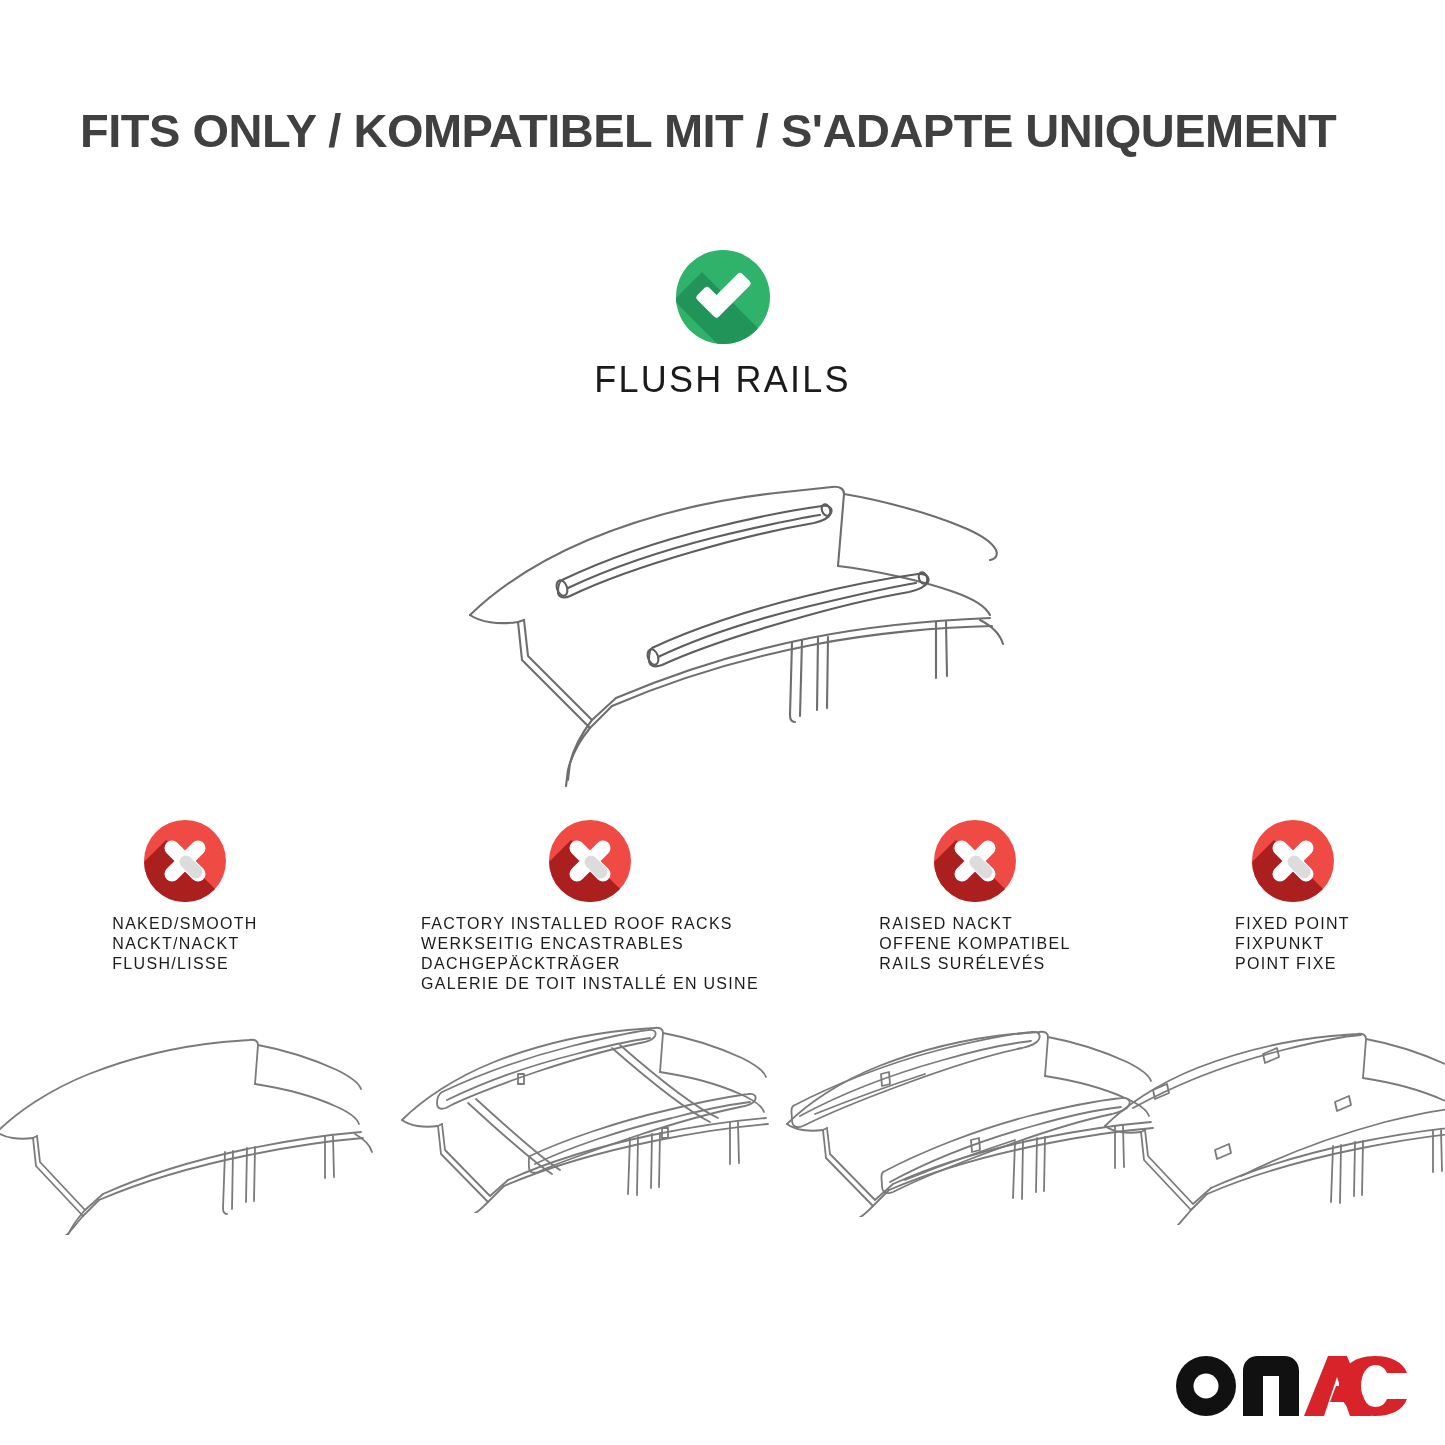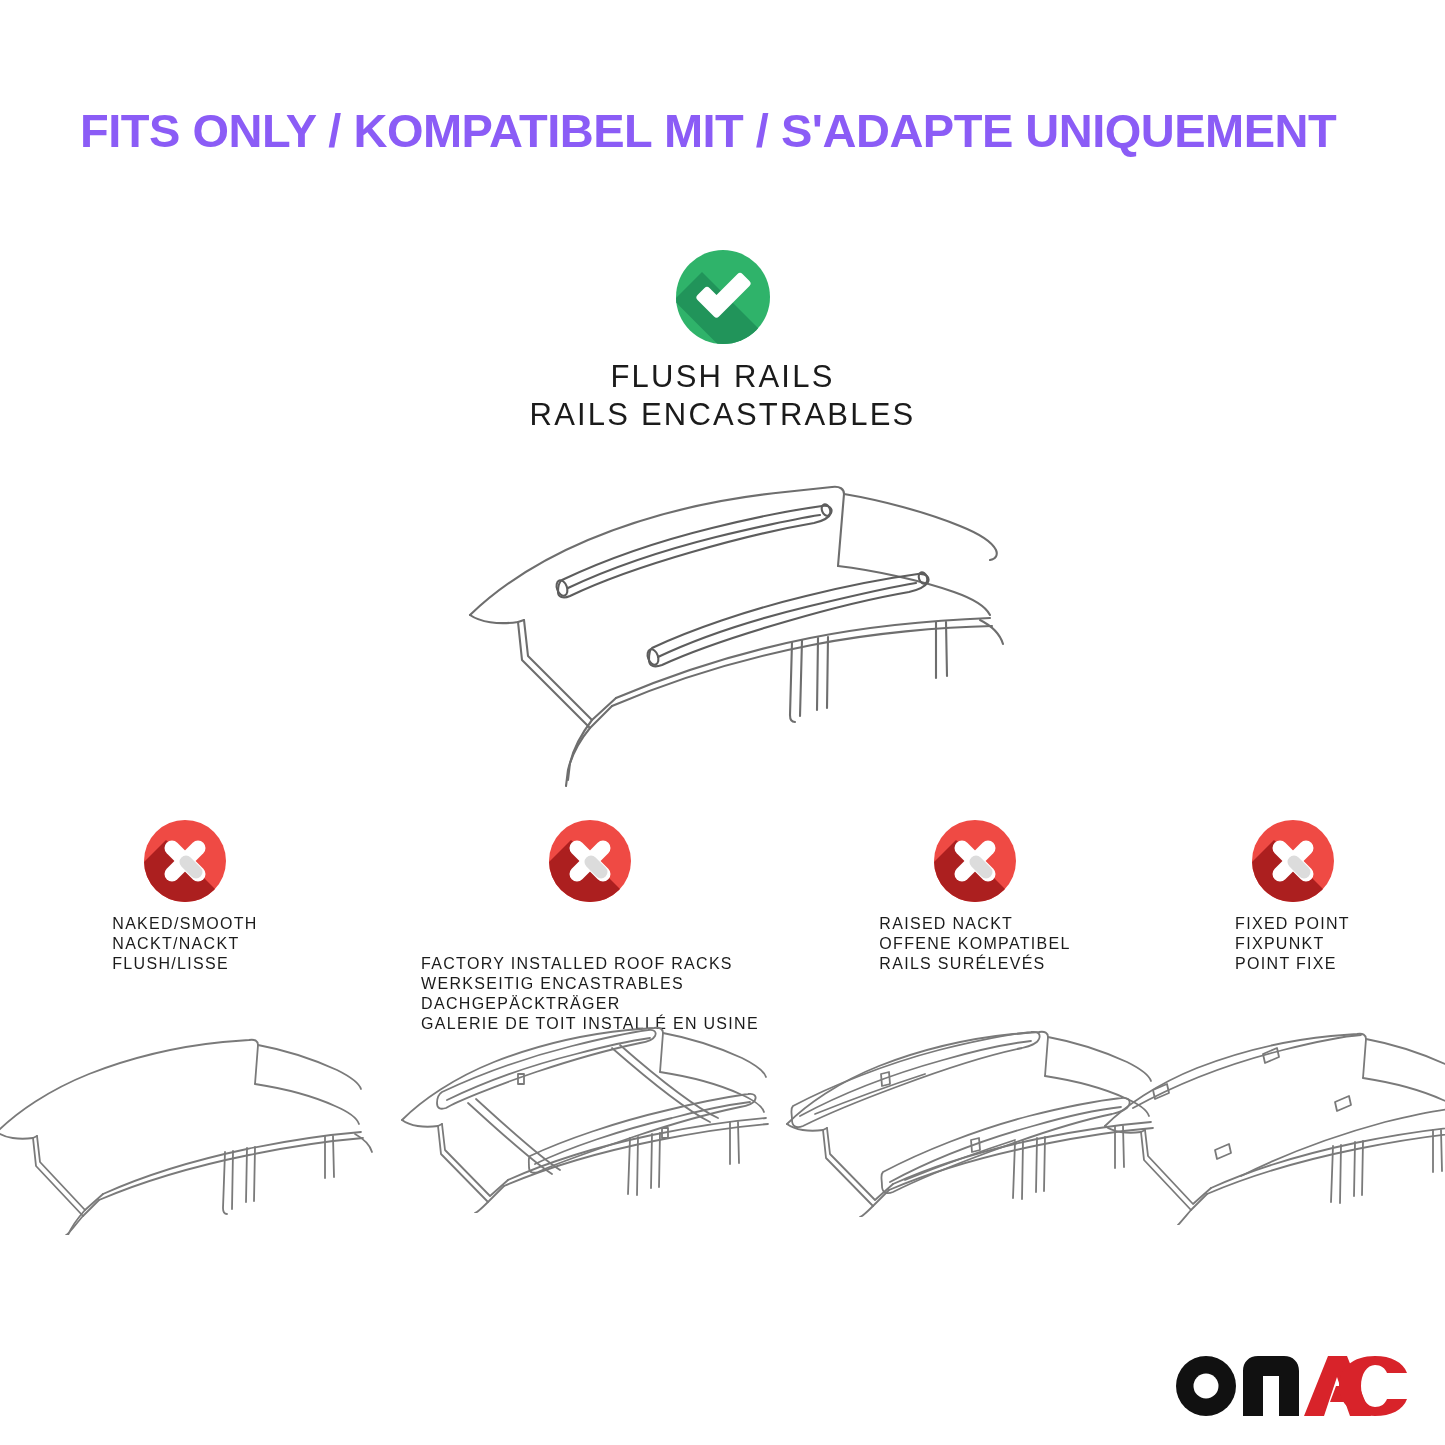--- a/index.html
+++ b/index.html
@@ -20,21 +20,21 @@
   
   .header-title {
     position: absolute;
     left: 80px;
     top: 104px;
     width: 1300px;
     font-family: "Liberation Sans", sans-serif;
     font-size: 47px;
     font-weight: bold;
     letter-spacing: -0.5px;
-    color: #8b5cf6;
+    color: #404040;
     white-space: nowrap;
     line-height: 1.15;
   }
 
   
   .approved-block {
     position: absolute;
     left: 0;
     top: 250px;
     width: 1445px;
@@ -72,21 +72,21 @@
     transform: rotate(45deg);
     transform-origin: left top;
   }
   .badge-glyph {
     position: absolute;
     inset: 0;
   }
 
   .approved-text {
     font-family: "Liberation Sans", sans-serif;
-    font-size: 31px;
+    font-size: 36px;
     font-weight: 400;
     letter-spacing: 2.2px;
     color: #1b1b1b;
     line-height: 1.24;
   }
   .approved-text div { white-space: nowrap; }
 
   
   .hero-illustration {
     position: absolute;
@@ -105,21 +105,21 @@
     display: flex;
     align-items: flex-start;
   }
   .col {
     position: relative;
     display: flex;
     flex-direction: column;
     align-items: center;
   }
   .col-0 { width: 370px; }
-  .col-1 { width: 440px; gap: 40px; }
+  .col-1 { width: 440px; }
   .col-2 { width: 330px; }
   .col-3 { width: 305px; }
 
   .col .badge-wrap {
     width: 82px;
     height: 82px;
     margin-bottom: 12px;
   }
 
   .col-label {
@@ -167,21 +167,20 @@
       <div class="badge-circle ok">
         <div class="badge-shadow"></div>
         <svg class="badge-glyph" viewBox="0 0 94 94">
           <path d="M24 47.5 L31 40.5 L40.5 50 L64 26.5 L71 33.5 L40.5 64 Z" fill="#ffffff" stroke="#ffffff" stroke-width="7" stroke-linejoin="round" stroke-linecap="round"></path>
         </svg>
       </div>
     </div>
 
     <div class="approved-text">
       <div>FLUSH RAILS</div>
-      <div>RAILS ENCASTRABLES</div>
     </div>
   </div>
 
   <svg class="hero-illustration" viewBox="0 0 580 320">
     <g fill="none" stroke="#6e6e6e" stroke-width="2.1" stroke-linecap="round" stroke-linejoin="round">
 
       <path d="M30 145 C 58 118, 96 92, 148 70 C 215 42, 285 28, 345 22 L 392 17
                C 400 16, 404 19, 404 24
                L 398 96"></path>
       <path d="M30 145 C 40 152, 58 155, 78 152 L 84 150"></path>

